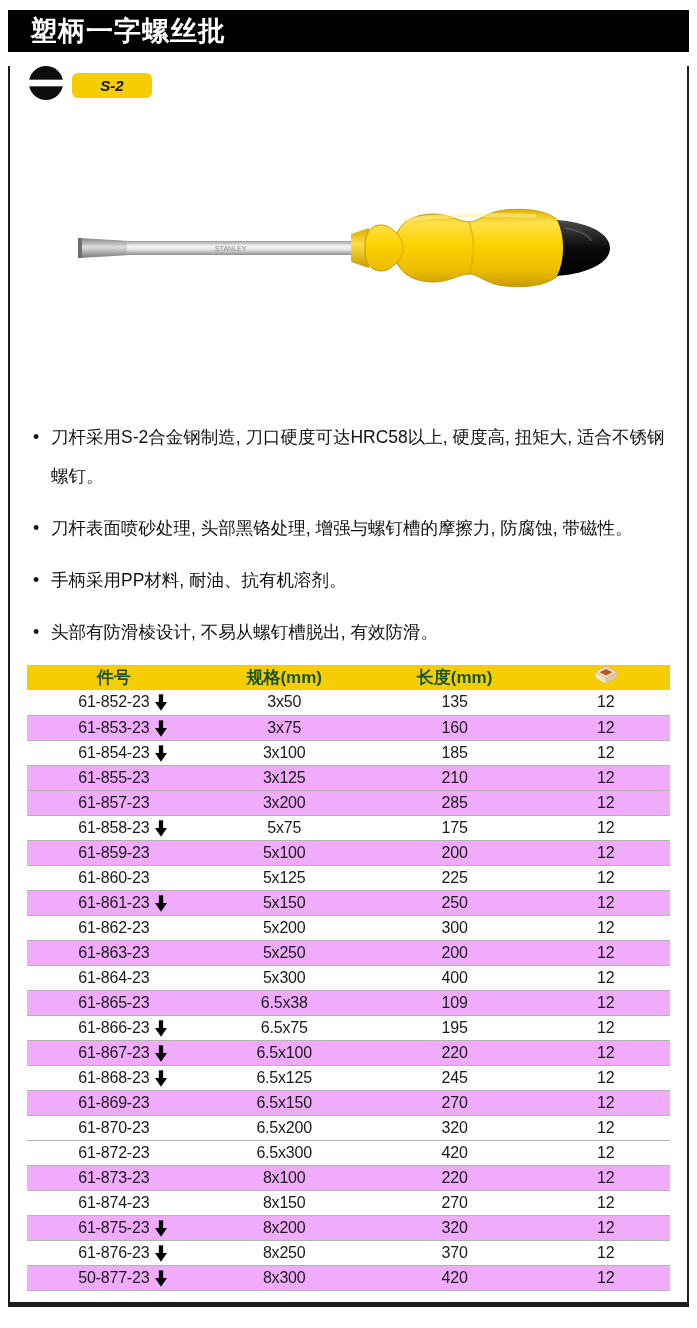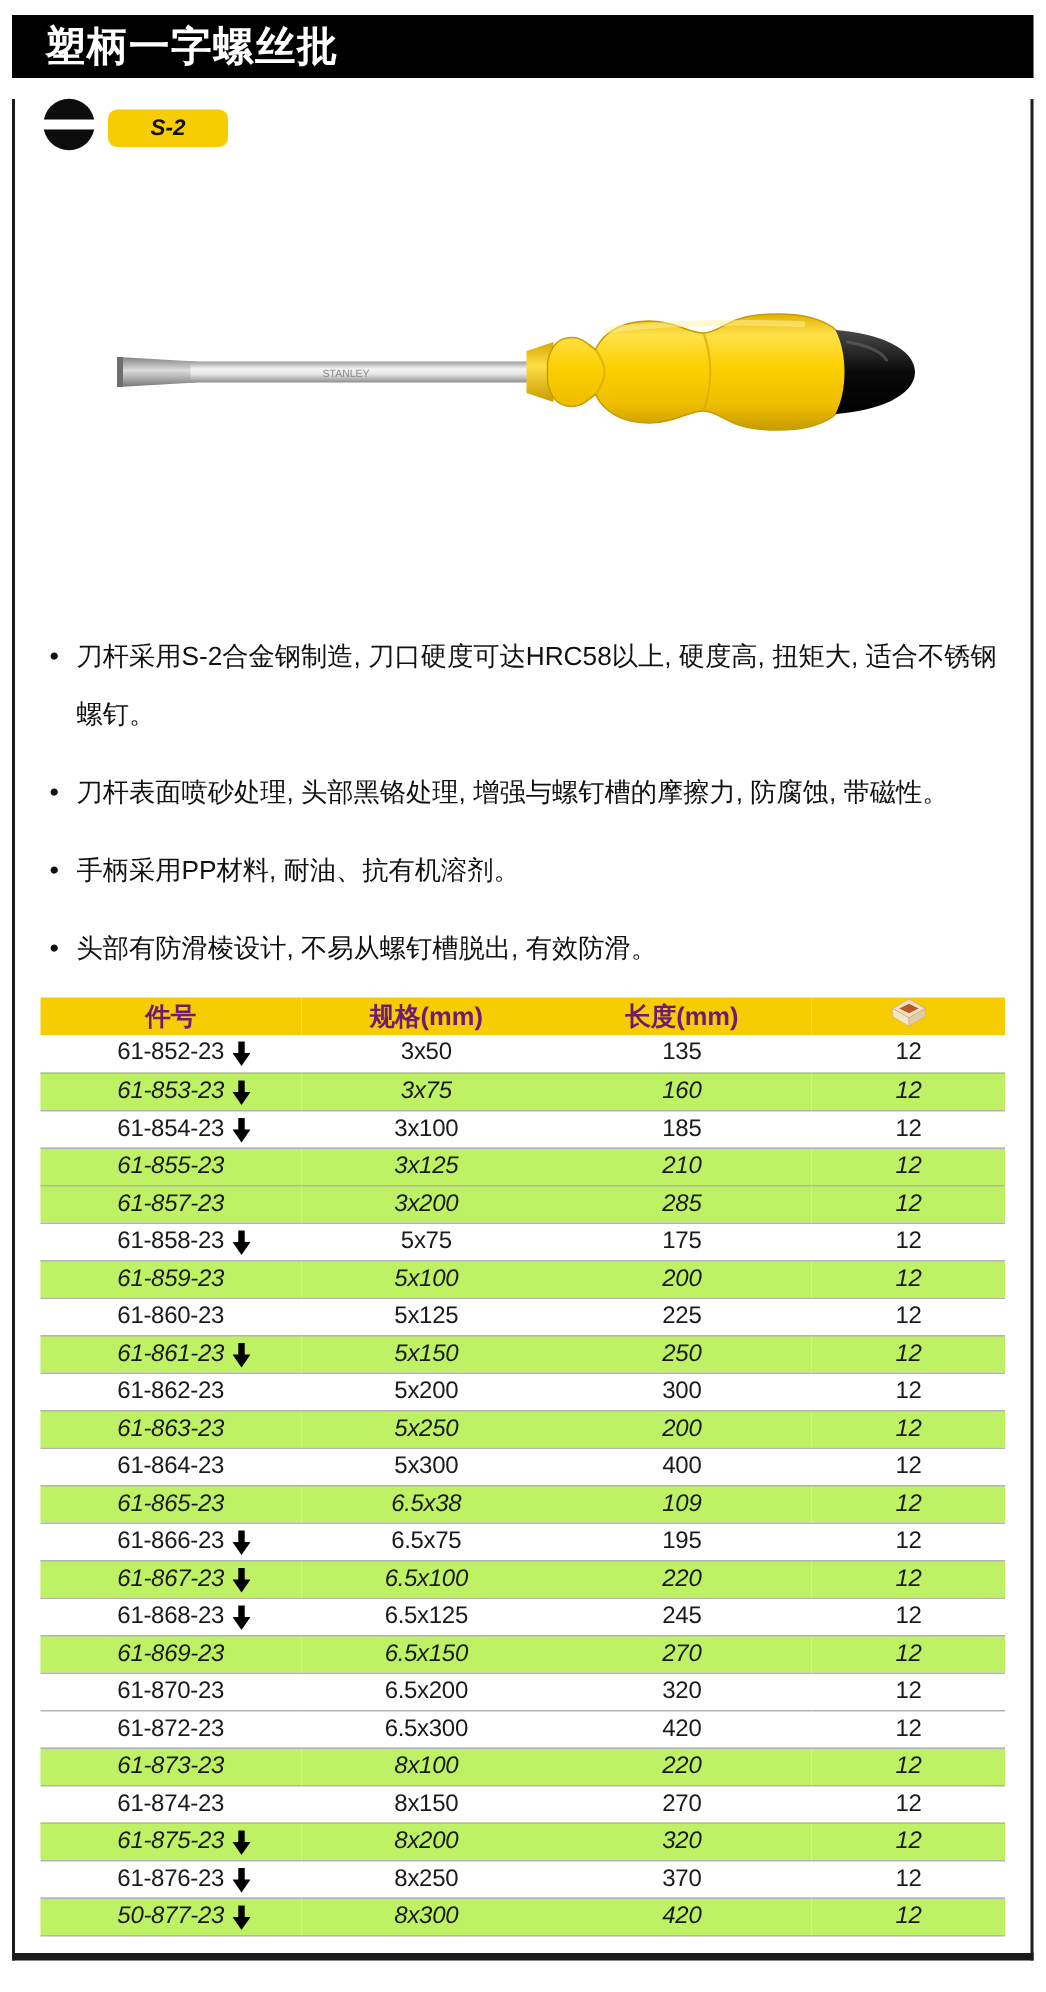--- a/index.html
+++ b/index.html
@@ -82,31 +82,31 @@
   table.parts col.c1 { width:27%; }
   table.parts col.c2 { width:26%; }
   table.parts col.c3 { width:27%; }
   table.parts col.c4 { width:20%; }
   table.parts th {
     background:#F6CD00;
     height:17px;
     font-size:17px;
     font-weight:bold;
     text-align:center;
-    color:#701a75;
+    color:#14532d;
   }
   table.parts td {
     height:25px;
     text-align:center;
     font-size:16px;
     letter-spacing:-0.2px;
     color:#1a1a1a;
     border-top:1px solid #b3b3b3;
   }
-  table.parts tr.alt td { background:#bef264;font-style:italic; }
+  table.parts tr.alt td { background:#f0abfc; }
   tbody tr:first-child td { border-top:none; }
   .table-endline { border-bottom:1px solid #b3b3b3; }
   .pn { position:relative; display:inline-block; white-space:nowrap; }
   .arr-icon { position:absolute; right:-18px; top:1px; }
   th .box-icon-wrap { display:inline-block; vertical-align:middle; }
 </style>
 </head>
 <body>
 
 <div class="page">

